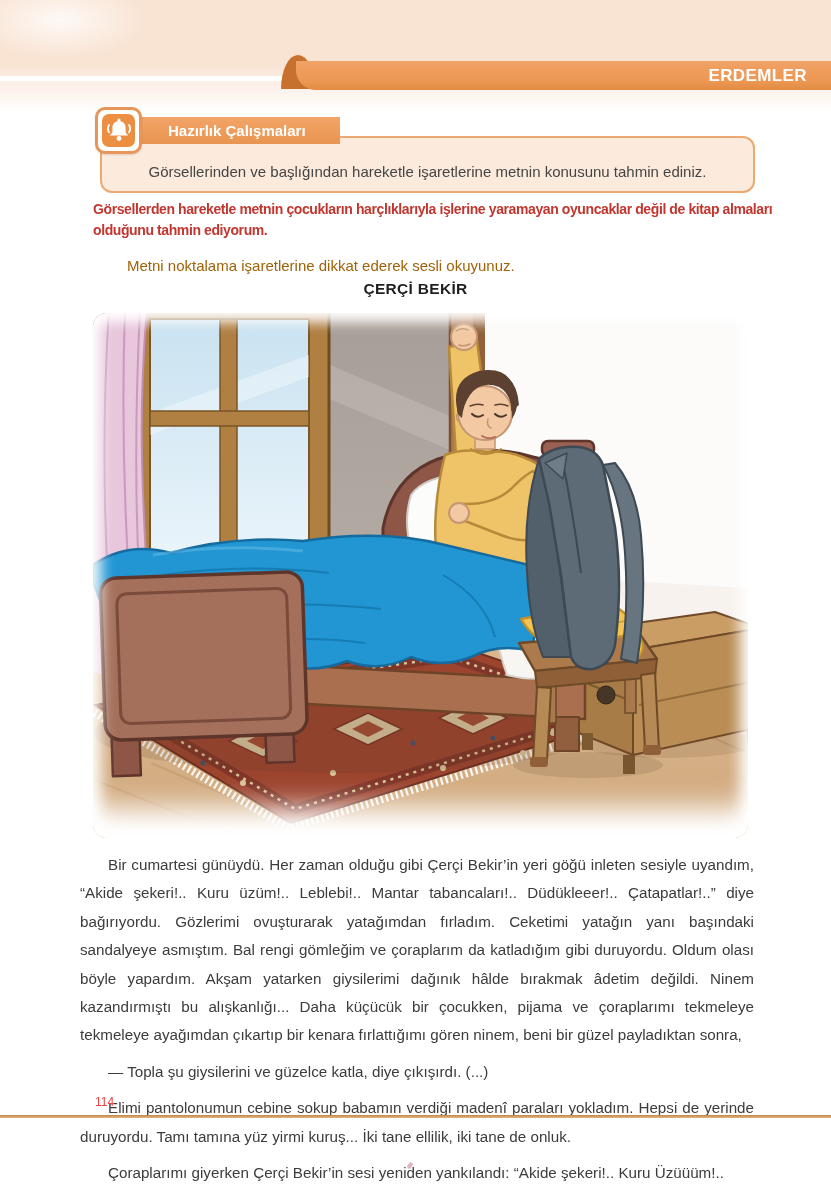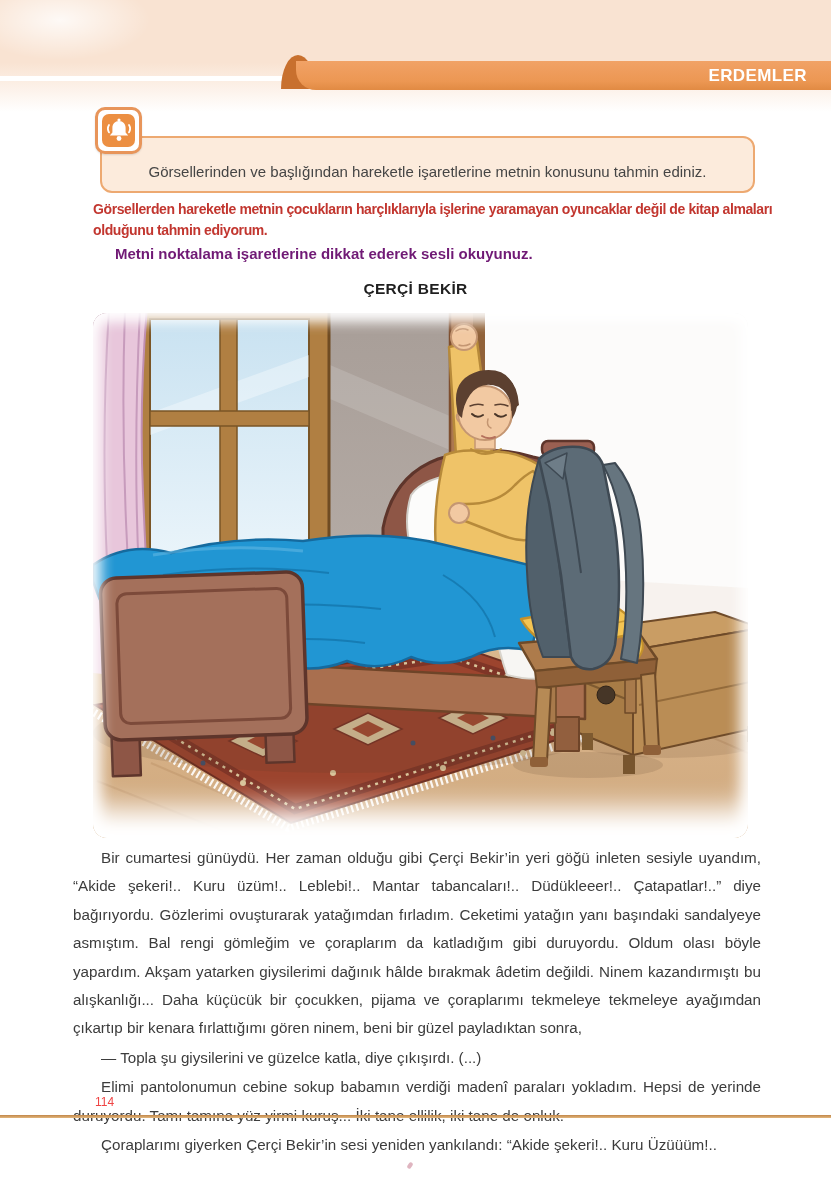--- a/index.html
+++ b/index.html
@@ -32,35 +32,35 @@
   .prep-ribbon .tail{position:absolute;right:-24px;top:-7px;width:28px;height:34px;
     background:#d8813b;border-radius:60% 60% 0 0 / 100% 100% 0 0;z-index:-1;}
   .bell-badge{position:absolute;left:95px;top:107px;width:47px;height:47px;background:#ffffff;
     border:3px solid #e8955a;border-radius:10px;box-sizing:border-box;display:flex;
     align-items:center;justify-content:center;box-shadow:0 1px 2px rgba(0,0,0,.12);}
   .bell-badge .chip{width:33px;height:33px;background:#ec8f42;border-radius:7px;
     display:flex;align-items:center;justify-content:center;}
   
   .answer{position:absolute;left:93px;top:199px;width:737px;margin:0;
     font-size:14px;line-height:1.5;font-weight:600;letter-spacing:-.4px;color:#c2362f;}
-  .instruction{position:absolute;left:115px;top:245px;width:680px;margin:0;
-    font-size:15px;font-weight:bold;color:#701a75;}
+  .instruction{position:absolute;left:115px;top:245px;width:680px;margin:12px;
+    font-size:15px;font-weight:normal;color:#a16207;}
   .story-title{position:absolute;left:0;right:0;top:280px;margin:0;text-align:center;
     font-size:15.5px;font-weight:bold;color:#1f1f1f;letter-spacing:.3px;}
   
   .illustration{position:absolute;left:93px;top:313px;width:655px;height:525px;margin:0;
     border-radius:14px;overflow:hidden;background:#fff;}
   .illustration svg{display:block;width:100%;height:100%;}
   .illustration .soft-edges{position:absolute;inset:0;border-radius:14px;pointer-events:none;
     box-shadow:inset 0 0 14px 7px rgba(255,255,255,.95), inset 0 -38px 28px -8px #ffffff,
                inset 0 18px 16px -14px rgba(255,255,255,.8);}
   
   .story-text{position:absolute;left:72px;top:843px;width:690px;font-size:15.2px;
     line-height:28.4px;text-align:justify;color:#3c3c3c;}
-  .story-text p{margin:1px;}
+  .story-text p{margin:8px;}
   .story-text p.indent{text-indent:28px;}
   
   .page-number{position:absolute;left:95px;top:1095px;font-size:12px;color:#ef4444;}
   .footer-line{position:absolute;left:0;right:0;top:1115px;height:3px;
     background:linear-gradient(180deg,#c08648,#e3b77e);}
   .stray-mark{position:absolute;left:408px;top:1162px;width:4px;height:7px;
     background:rgba(196,120,140,.55);transform:rotate(35deg);border-radius:2px;}
 </style>
 </head>
 <body>
@@ -71,20 +71,24 @@
     <div class="corner-glow"></div>
   </header>
   <div class="white-line"></div>
   <div class="ribbon-curl"></div>
   <div class="unit-ribbon">
     <span>ERDEMLER</span>
   </div>
 
   <div class="prep-box">
     <p>Görsellerinden ve başlığından hareketle işaretlerine metnin konusunu tahmin ediniz.</p>
+  </div>
+  <div class="prep-ribbon">
+    <div class="tail"></div>
+    <span>Hazırlık Çalışmaları</span>
   </div>
   <div class="bell-badge">
     <div class="chip">
       <svg width="30" height="30" viewBox="0 0 30 30">
         <path d="M15 5 c-4 0 -6.6 3 -6.6 6.8 v4.6 l-2.6 3.2 h18.4 l-2.6 -3.2 v-4.6 c0 -3.8 -2.6 -6.8 -6.6 -6.8 z" fill="#ffffff"></path>
         <circle cx="15" cy="22.5" r="2.4" fill="#ffffff"></circle>
         <circle cx="15" cy="4" r="1.6" fill="#ffffff"></circle>
         <path d="M5 9 q-2.2 3.6 0 7.4 M25 9 q2.2 3.6 0 7.4" stroke="#ffffff" stroke-width="1.8" fill="none" stroke-linecap="round"></path>
       </svg>
     </div>

